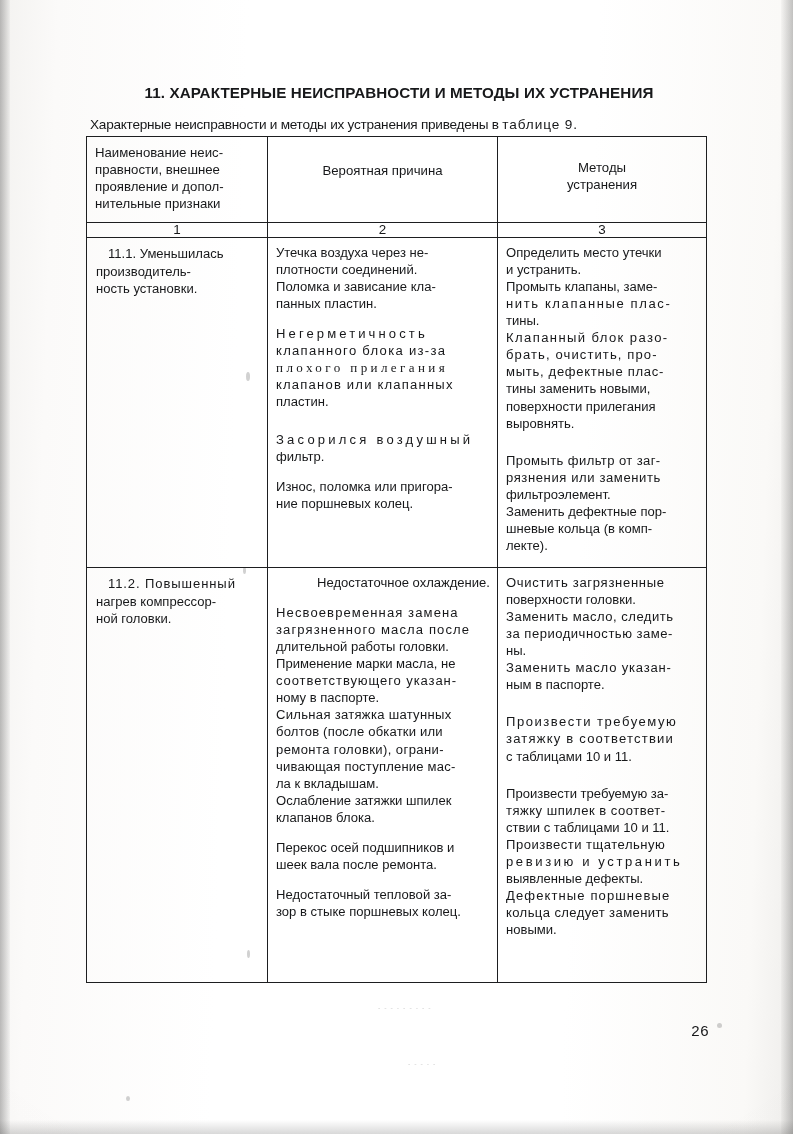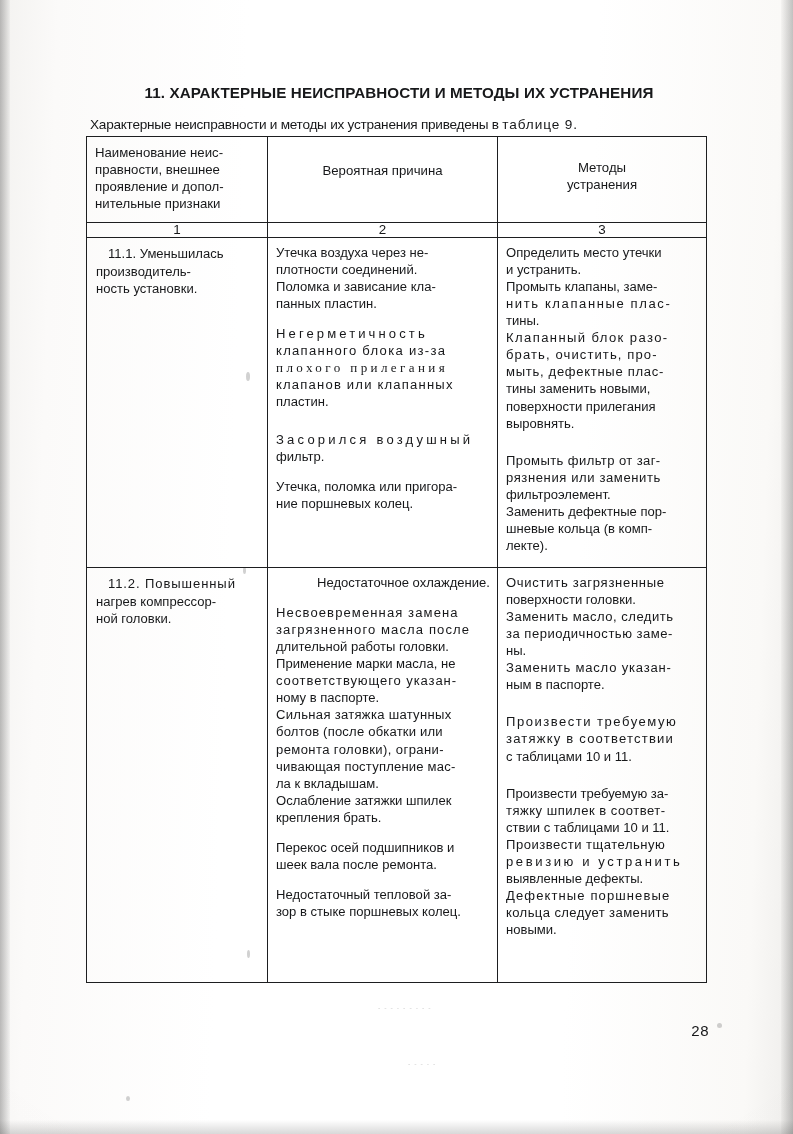--- a/index.html
+++ b/index.html
@@ -222,21 +222,21 @@
               <span style="letter-spacing:1.3px;">клапанного блока из-за</span><br>
               <span style="letter-spacing:3.4px;font-family:Liberation Serif, serif;">плохого прилегания</span><br>
               <span style="letter-spacing:1.2px;">клапанов или клапанных</span><br>
               <span>пластин.</span>
             </p>
             <p class="gap-l">
               <span style="letter-spacing:3.2px;">Засорился воздушный</span><br>
               <span>фильтр.</span>
             </p>
             <p class="gap">
-              <span>Утечка, поломка или пригора-</span><br>
+              <span>Износ, поломка или пригора-</span><br>
               <span>ние поршневых колец.</span>
             </p>
           </div>
         </td>
 
         <td>
           <div class="cell">
             <p>
               <span>Определить место утечки</span><br>
               <span>и устранить.</span>
@@ -294,21 +294,21 @@
             </p>
             <p>
               <span style="letter-spacing:0.3px;">Сильная затяжка шатунных</span><br>
               <span style="letter-spacing:0.2px;">болтов (после обкатки или</span><br>
               <span style="letter-spacing:0.4px;">ремонта головки), ограни-</span><br>
               <span style="letter-spacing:0.2px;">чивающая поступление мас-</span><br>
               <span>ла к вкладышам.</span>
             </p>
             <p>
               <span>Ослабление затяжки шпилек</span><br>
-              <span>крепления брать.</span>
+              <span>клапанов блока.</span>
             </p>
             <p class="gap">
               <span>Перекос осей подшипников и</span><br>
               <span>шеек вала после ремонта.</span>
             </p>
             <p class="gap">
               <span>Недостаточный тепловой за-</span><br>
               <span>зор в стыке поршневых колец.</span>
             </p>
           </div>
@@ -349,13 +349,13 @@
               <span style="letter-spacing:0.4px;margin-top:12px;">кольца следует заменить</span><br>
               <span>новыми.</span>
             </p>
           </div>
         </td>
       </tr>
     </tbody>
   </table>
 </div>
 
-<div class="page-number">28</div>
+<div class="page-number">26</div>
 
 </body></html>

